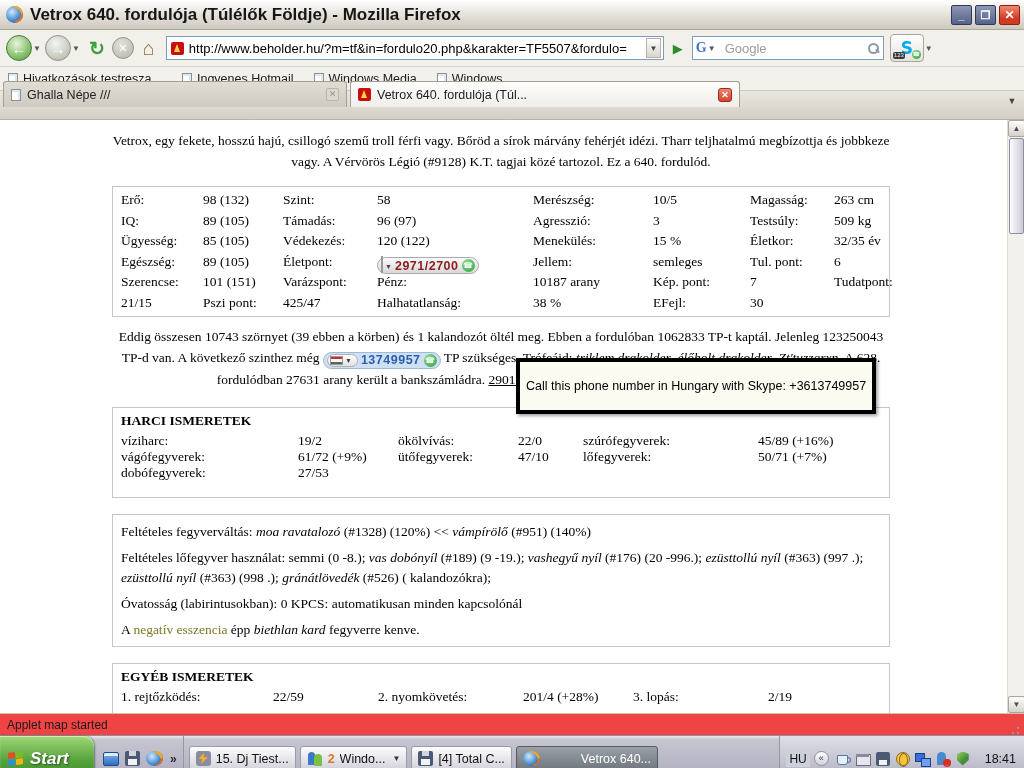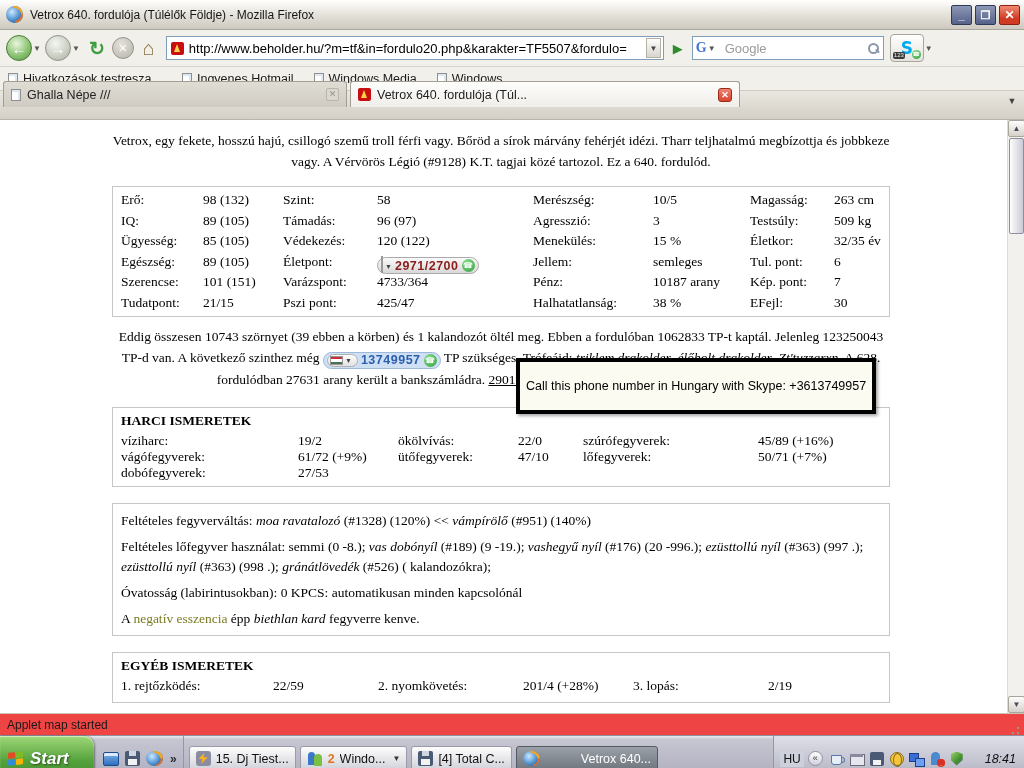--- a/index.html
+++ b/index.html
@@ -6,21 +6,21 @@
   html,body { width:1024px; height:768px; overflow:hidden; font-family:"Liberation Sans", sans-serif; background:#ece9e2; }
   .window { height:735px; display:flex; flex-direction:column; background:#ece9e2; }
 
   
   .titlebar { height:30px; flex:0 0 30px; display:flex; align-items:center; padding:0 4px 0 6px;
     background:linear-gradient(#ffffff,#e8e5de 45%,#cdc9c0); border-bottom:1px solid #aaa69c; }
   .ff-icon { width:17px; height:17px; border-radius:50%; position:relative; overflow:hidden; flex:0 0 17px;
     background:radial-gradient(circle at 35% 35%, #cfe8ff 0%, #5b9bd5 45%, #2a5f9e 78%); }
   .ff-icon::after { content:""; position:absolute; inset:-2px; border-radius:50%;
     border:4px solid transparent; border-right-color:#e8702a; border-top-color:#f5a623; transform:rotate(40deg); }
-  .title-text { font-weight:normal; font-size:12px; color:#161616; margin-left:7px; flex:1;
+  .title-text { font-weight:bold; font-size:17px; color:#161616; margin-left:7px; flex:1;
     white-space:nowrap; overflow:hidden; }
   .winbtn { width:21px; height:20px; margin-left:3px; display:flex; align-items:center; justify-content:center;
     font-size:11px; font-weight:bold; color:#fff; border:1px solid #2e3a5c; border-radius:2px;
     background:linear-gradient(#8d98b4,#55618a); cursor:pointer; }
   .winbtn.close { background:linear-gradient(#f08a74,#d03a22 70%); border-color:#8e2010; font-size:12px; }
   .winbtn span { line-height:10px; }
 
   
   .menubar { height:27px; flex:0 0 27px; display:flex; align-items:center; padding:0 8px;
     background:#f2f0ea; border-bottom:1px solid #d9d5cb; }
@@ -95,21 +95,21 @@
   .page { width:778px; margin-left:112px; font-family:"Liberation Serif", serif; font-size:13.5px; color:#000; }
   .intro { margin-top:10px; text-align:center; line-height:21px; }
   .gamebox { border:1px solid #c6c6c6; background:#fff; }
   .statsbox { margin-top:14px; padding:3px 0 3px 8px; display:grid;
     grid-template-columns:82px 80px 94px 156px 120px 97px 84px 1fr; }
   .statsbox .cell, .skillgrid .cell { height:20.5px; line-height:20.5px; white-space:nowrap; overflow:visible; }
   .summary { margin-top:9px; text-align:center; line-height:21px; }
   .ulink { text-decoration:underline; }
   .olive { color:#7a7a22; }
   .boxtitle { font-weight:bold; font-size:13.5px; padding:5px 0 2px 8px; }
-  .harcibox { margin-top:17px; padding-bottom:5px; }
+  .harcibox { margin-top:17px; padding-bottom:16px; }
   .harcigrid { display:grid; grid-template-columns:177px 100px 120px 65px 175px 1fr; padding:2px 0 0 8px; }
   .feltbox { margin-top:16px; padding:7px 8px 6px; line-height:20px; }
   .feltbox p { margin:0 0 6px; }
   .feltbox p:last-child { margin-bottom:0; }
   .egyebbox { margin-top:16px; padding-bottom:8px; }
   .egyebgrid { display:grid; grid-template-columns:152px 105px 145px 110px 135px 1fr; padding:2px 0 0 8px; }
 
   
   .skype-pill { display:inline-flex; align-items:center; vertical-align:-3px; height:17px; border-radius:9px;
     background:linear-gradient(#fafafa,#d8d8d8); border:1px solid #aaa; padding:0 3px; font-family:"Liberation Sans",sans-serif; }
@@ -206,21 +206,21 @@
   .network-icon::before { content:""; position:absolute; left:0; top:2px; width:8px; height:7px;
     background:#3a6fd8; border:1px solid #1d3f8a; }
   .network-icon::after { content:""; position:absolute; left:6px; top:7px; width:8px; height:7px;
     background:#6fa0f0; border:1px solid #1d3f8a; }
   .user-blocked-icon::before { content:""; position:absolute; left:2px; top:1px; width:9px; height:13px;
     background:#4a8ad0; border-radius:5px 5px 1px 1px; }
   .user-blocked-icon::after { content:""; position:absolute; right:0; bottom:0; width:8px; height:8px;
     background:#d93025; border-radius:50%; box-shadow:inset 0 0 0 1.5px #d93025, inset 0 -3px 0 -1.5px #fff; }
   .shield-icon::before { content:""; position:absolute; left:2px; top:1px; width:12px; height:14px;
     background:linear-gradient(135deg,#9ad06a,#3f8f2f 60%,#7a5fb0); clip-path:polygon(50% 0,100% 18%,100% 60%,50% 100%,0 60%,0 18%); }
-  .clock { font-size:12.5px; color:#111; margin-left:18px;font-style:italic; }
+  .clock { font-size:12.5px; color:#111; margin-left:12px; }
 </style>
 </head>
 <body>
 
 <div class="window">
 
   <div class="titlebar">
     <span class="ff-icon"></span>
     <span class="title-text">Vetrox 640. fordulója (Túlélők Földje) - Mozilla Firefox</span>
     <span class="winbtn">
@@ -334,21 +334,20 @@
               <span class="num">2971/2700</span>
               <span class="ph">☎</span>
             </span></div>
           <div class="cell">Jellem:</div>
           <div class="cell">semleges</div>
           <div class="cell">Tul. pont:</div>
           <div class="cell">6</div>
           <div class="cell">Szerencse:</div>
           <div class="cell">101 (151)</div>
           <div class="cell">Varázspont:</div>
-          <div class="cell">4733/364</div>
           <div class="cell">Pénz:</div>
           <div class="cell">10187 arany</div>
           <div class="cell">Kép. pont:</div>
           <div class="cell">7</div>
           <div class="cell">Tudatpont:</div>
           <div class="cell">21/15</div>
           <div class="cell">Pszi pont:</div>
           <div class="cell">425/47</div>
           <div class="cell">Halhatatlanság:</div>
           <div class="cell">38 %</div>

